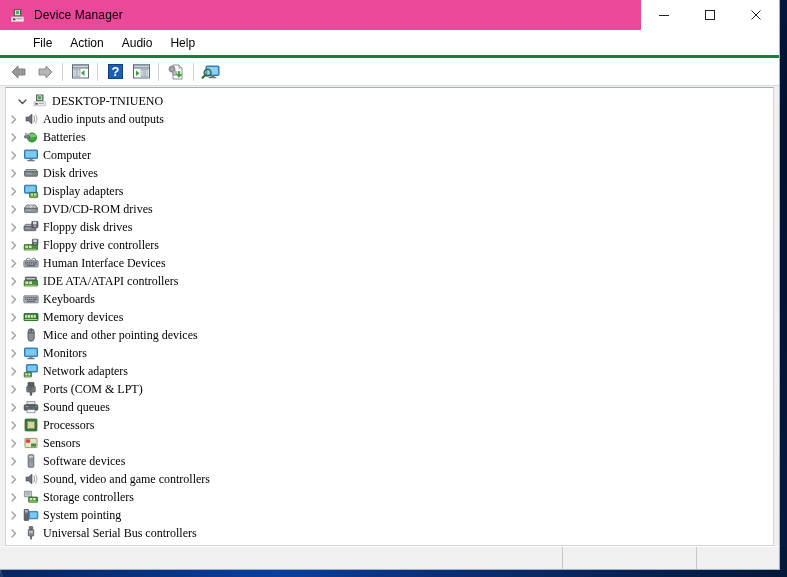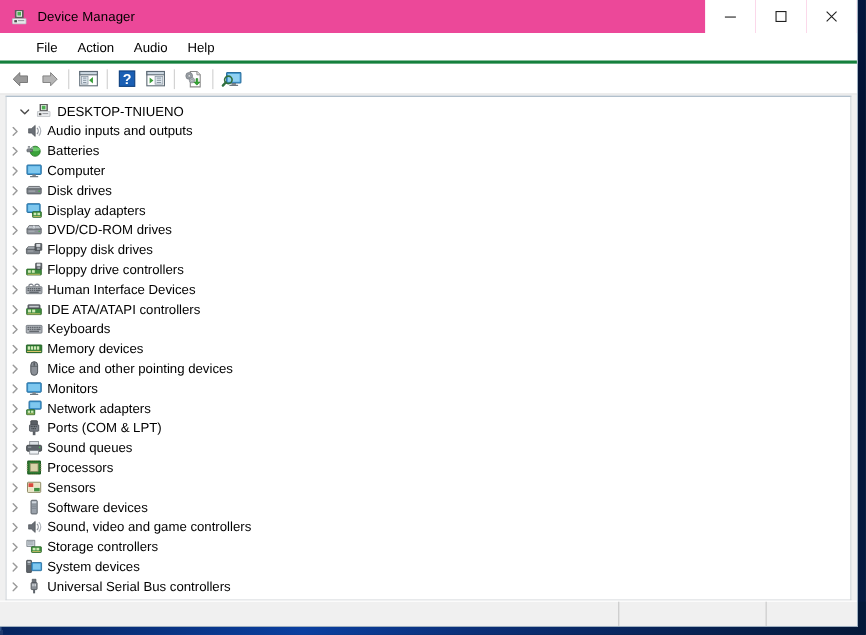--- a/index.html
+++ b/index.html
@@ -162,21 +162,21 @@
     align-items: center;
     justify-content: center;
   }
   .row-icon {
     width: 20px;
     flex: 0 0 auto;
     display: flex;
     align-items: center;
     justify-content: center;
   }
-  .row-label { padding-left: 2px; }
+  .row-label { padding-left: 2px; font-family: Liberation Serif, serif; }
 
   
   #statusbar {
     height: 22px;
     background: #f0f0f0;
     display: flex;
     flex: 0 0 auto;
     border-top: 1px solid #ffffff;
   }
   #status-main { flex: 0 0 562px; }
@@ -776,21 +776,21 @@
         </span>
         <span class="row-icon">
           <svg width="16" height="16" viewBox="0 0 16 16">
             <rect x="1.2" y="2.4" width="4.4" height="11" rx="0.5" fill="#5e646a" stroke="#3c4146" stroke-width="0.7"></rect>
             <rect x="2" y="3.3" width="2.8" height="1.4" fill="#cfd6dd"></rect>
             <rect x="2" y="5.3" width="2.8" height="1" fill="#9aa0a6"></rect>
             <rect x="5.9" y="4.4" width="8.9" height="7.4" rx="0.6" fill="#3e9ad6" stroke="#2a6f9e" stroke-width="0.8"></rect>
             <rect x="6.9" y="5.4" width="6.9" height="5.4" fill="#7ec7ee"></rect>
           </svg>
         </span>
-        <span class="row-label">System devices</span>
+        <span class="row-label">System pointing</span>
       </div>
 
       <div class="row child">
         <span class="chev">
           <svg width="9" height="9" viewBox="0 0 9 9">
               <path d="M3 1 L6.5 4.5 L3 8" fill="none" stroke="#9a9a9a" stroke-width="1.3" stroke-linecap="round" stroke-linejoin="round"></path>
             </svg>
         </span>
         <span class="row-icon">
           <svg width="16" height="16" viewBox="0 0 16 16">

